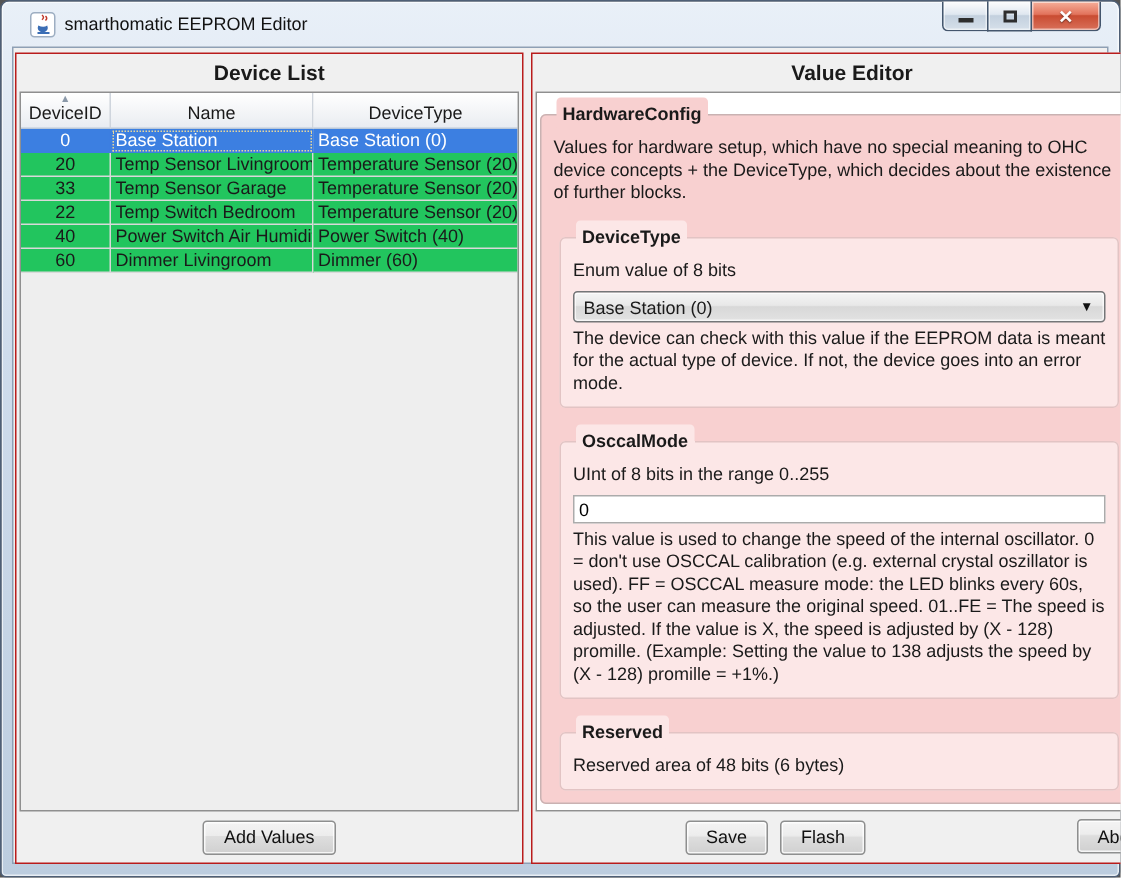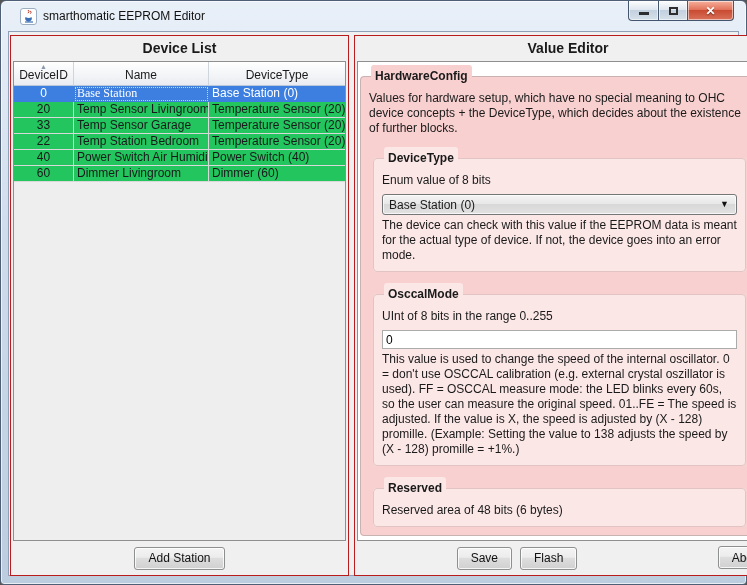--- a/index.html
+++ b/index.html
@@ -88,21 +88,21 @@
   }
   .td {
     border-right:1px solid #d9d9d9; border-bottom:1px solid #d9d9d9;
     background:#22c55e; padding:0 3px; line-height:15px; height:16px;
     white-space:nowrap; overflow:hidden;
   }
   .c-id   { width:60px;  text-align:center; }
   .c-name { width:135px; }
   .c-type { width:141px; flex:1; border-right:none; }
   .trow.selected .td { background:#3c7fe1; color:#fff; border-color:#3c7fe1; }
-  .trow.selected .c-name { outline:1px dotted #e6d79b; outline-offset:-2px;font-family:Liberation Serif, serif; }
+  .trow.selected .c-name { outline:1px dotted #e6d79b; outline-offset:-2px; }
   
   .scroll-wrap {
     position:absolute; left:2px; right:2px; top:25px; bottom:34px;
     border:1px solid #8f8f8f; background:#fff; overflow:hidden;
   }
   .ve-content {
     position:absolute; left:0; top:0; right:17px; bottom:0;
     overflow:hidden; padding:3px 2px 0 2px; background:#fff;
   }
   fieldset { border:1px solid; border-radius:4px; margin:0; padding:1px 8px 8px; }
@@ -205,37 +205,37 @@
           <div class="td c-name">Temp Sensor Livingroom</div>
           <div class="td c-type">Temperature Sensor (20)</div>
         </div>
         <div class="trow">
           <div class="td c-id">33</div>
           <div class="td c-name">Temp Sensor Garage</div>
           <div class="td c-type">Temperature Sensor (20)</div>
         </div>
         <div class="trow">
           <div class="td c-id">22</div>
-          <div class="td c-name">Temp Station Bedroom</div>
+          <div class="td c-name">Temp Switch Bedroom</div>
           <div class="td c-type">Temperature Sensor (20)</div>
         </div>
         <div class="trow">
           <div class="td c-id">40</div>
           <div class="td c-name">Power Switch Air Humidifier</div>
           <div class="td c-type">Power Switch (40)</div>
         </div>
         <div class="trow">
           <div class="td c-id">60</div>
           <div class="td c-name">Dimmer Livingroom</div>
           <div class="td c-type">Dimmer (60)</div>
         </div>
       </div>
 
       <div class="panel-buttons">
-        <button class="btn">Add Station</button>
+        <button class="btn">Add Values</button>
       </div>
     </div>
 
     <div class="panel panel-right">
       <div class="panel-title">Value Editor</div>
 
       <div class="scroll-wrap">
         <div class="ve-content">
 
           <fieldset class="fs-hw">

